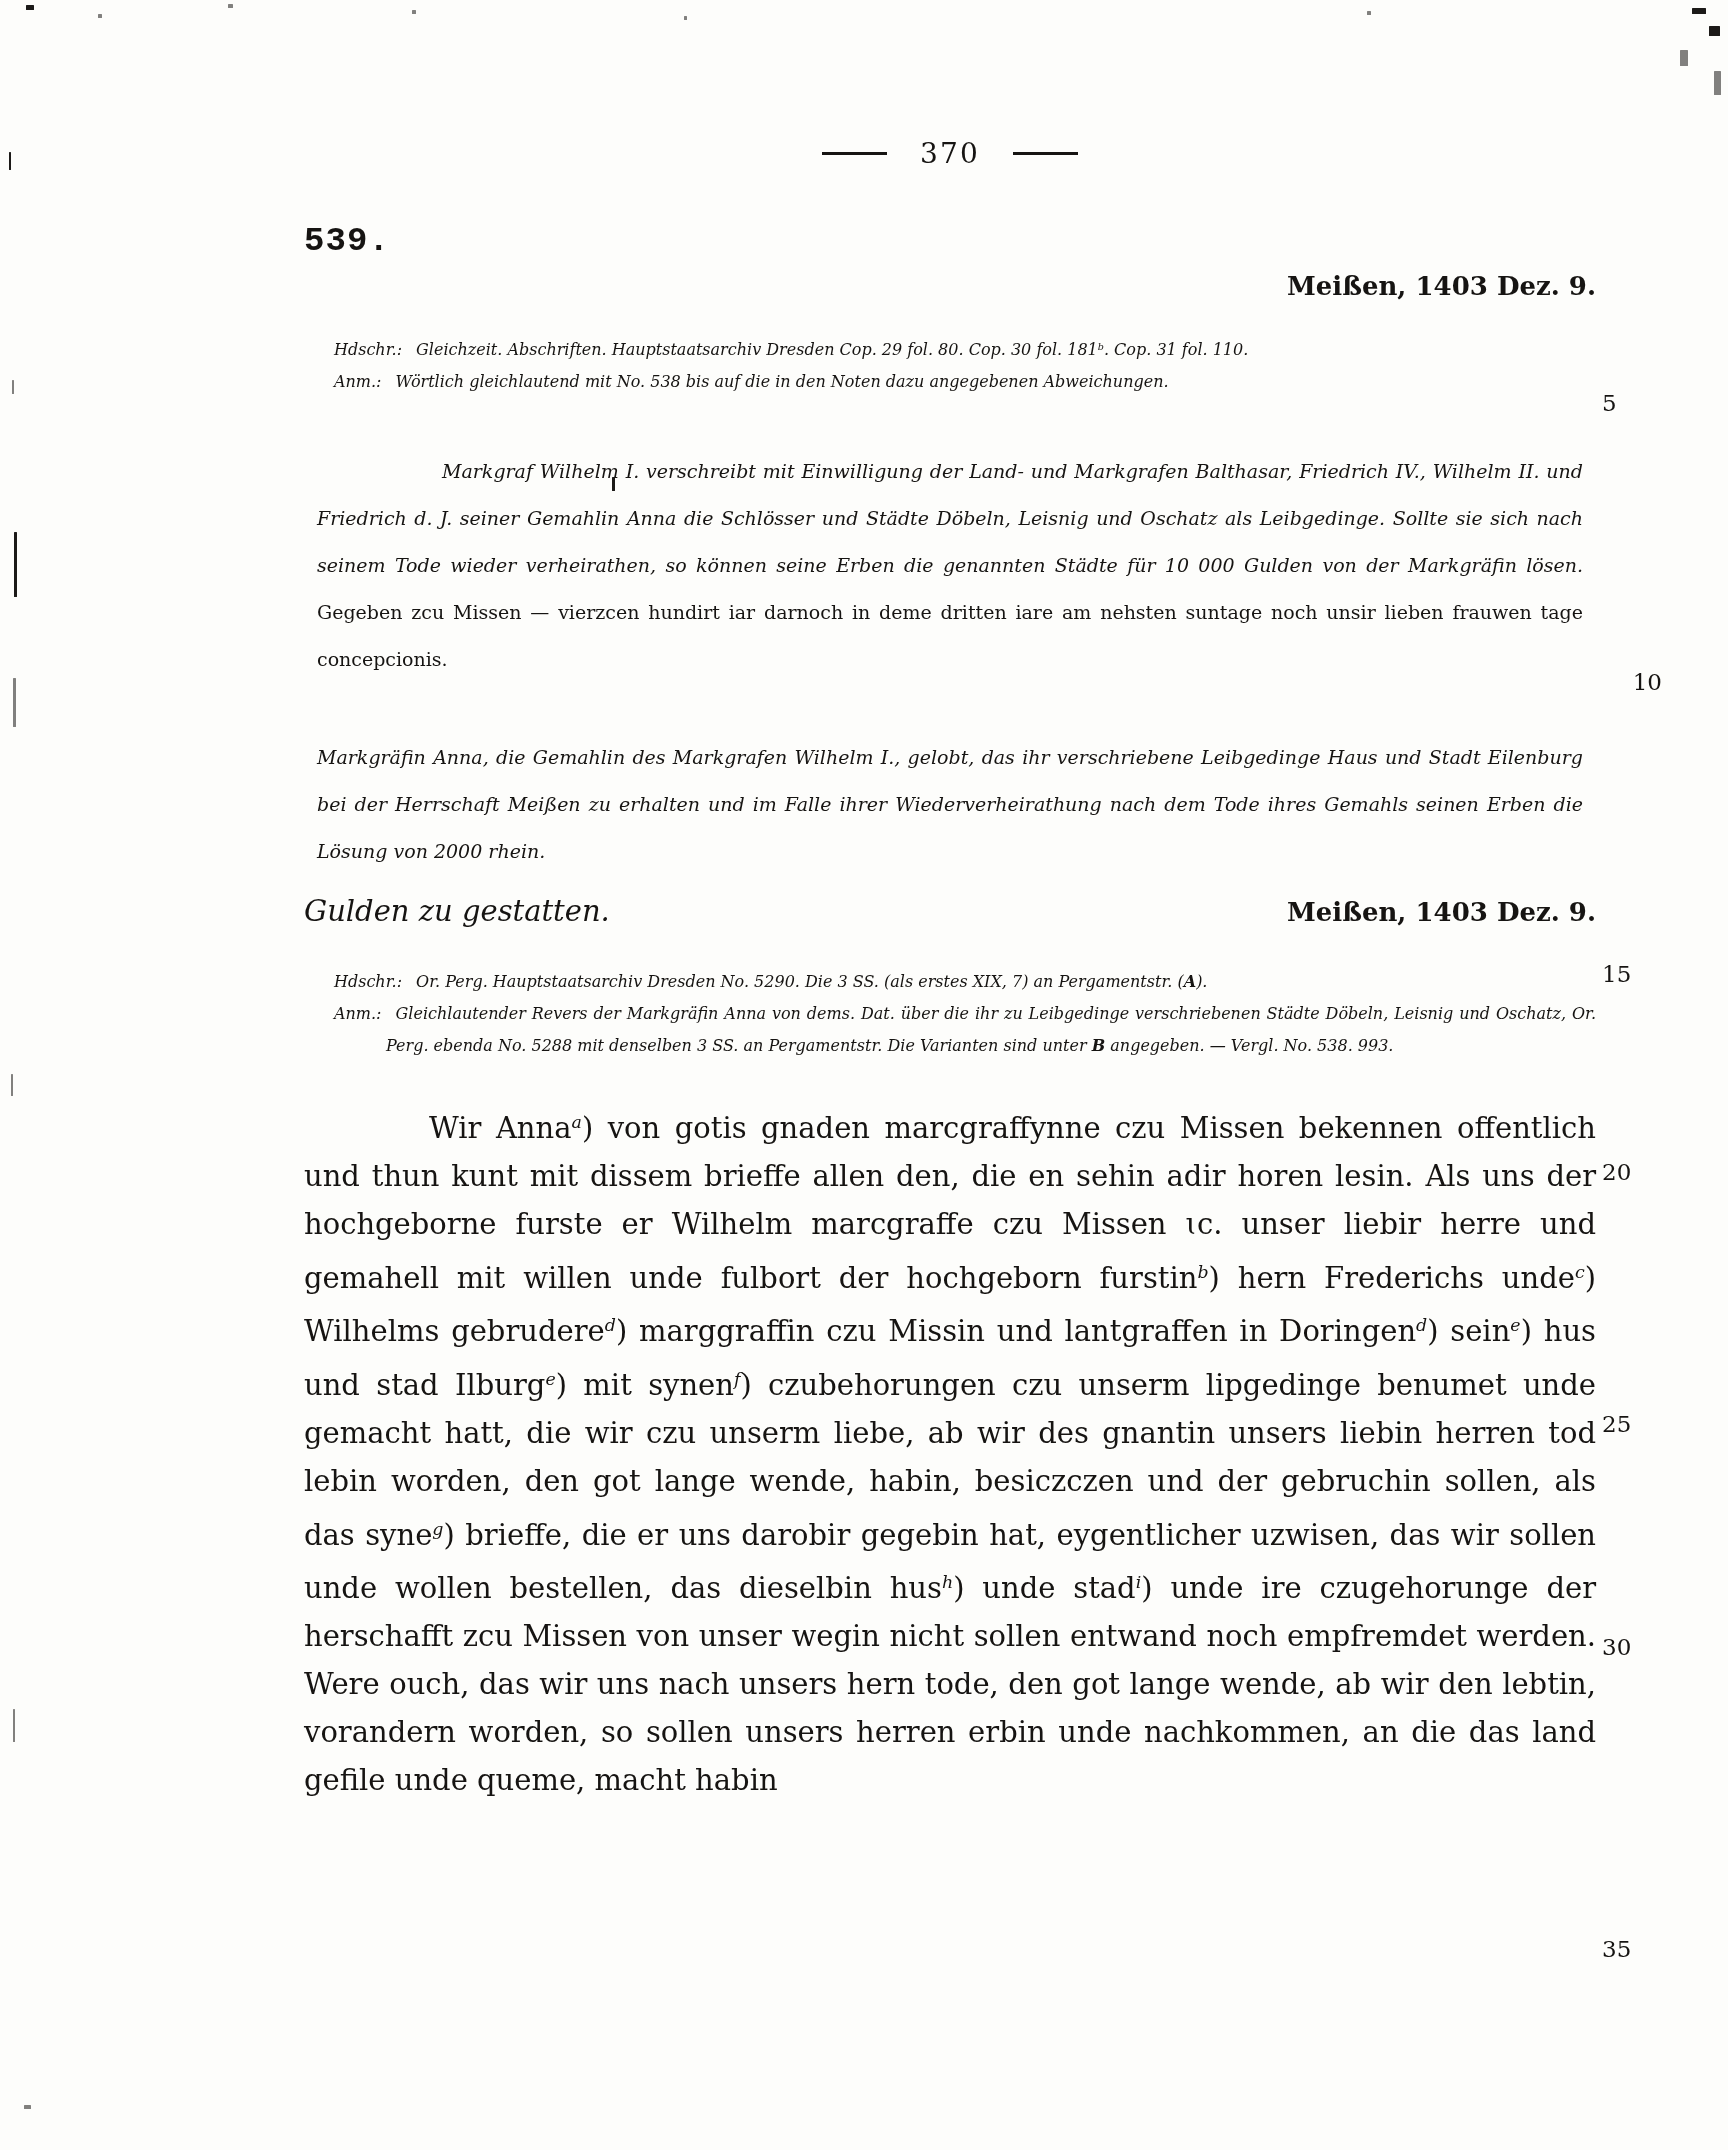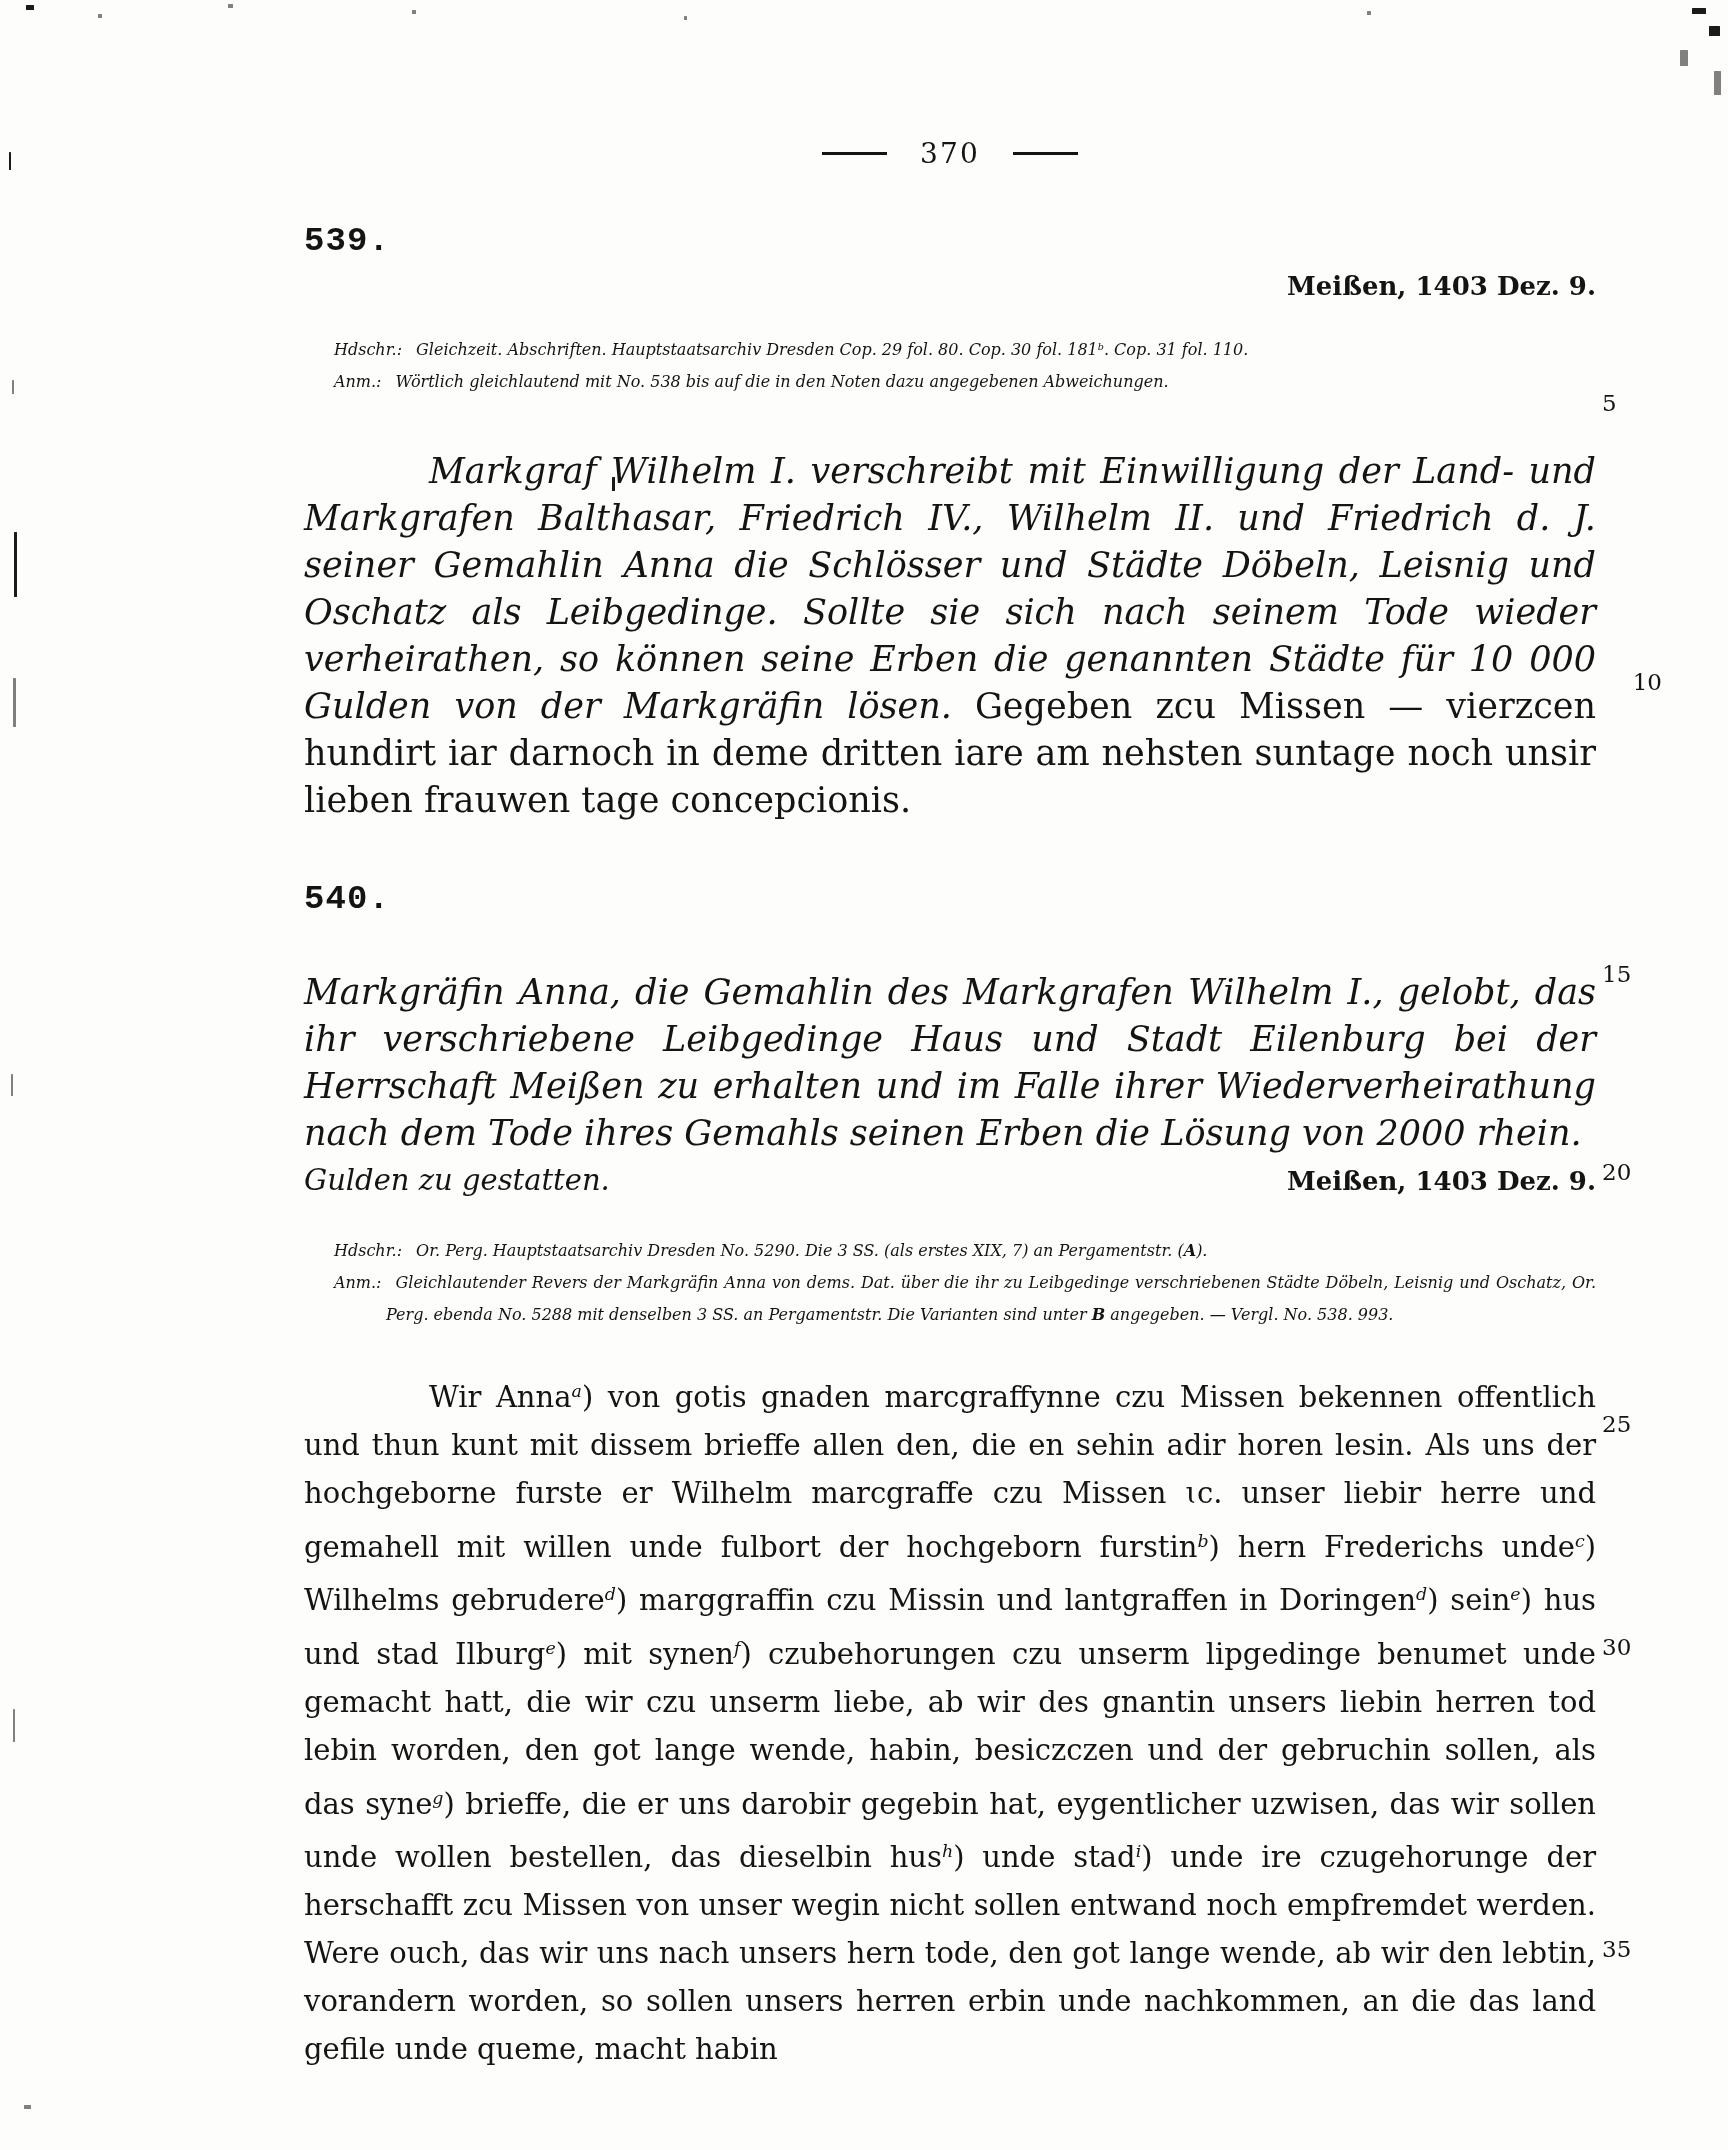--- a/index.html
+++ b/index.html
@@ -36,22 +36,22 @@
     text-align:right;font-weight:bold;font-size:26px;
   }
   .sources{
     margin-top:30px;margin-left:30px;
     font-style:italic;font-size:16px;line-height:32px;
     text-align:justify;
   }
   .srcline{padding-left:52px;text-indent:-52px;}
   .srclabel{padding-right:14px;}
   .summary{
-    margin:0;margin-top:50px;
-    font-size:35px;line-height:47px;text-align:justify;
+    margin:13px;margin-top:50px;
+    font-size:19px;line-height:47px;text-align:justify;
   }
   .indent{text-indent:125px;}
   .it{font-style:italic;}
   .summary-540{margin-top:51px;font-style:italic;}
   .summary-lastline{
     display:flex;justify-content:space-between;align-items:baseline;
     line-height:47px;
   }
   .summary-tail{font-style:italic;font-size:29px;}
   .dateline-inline{font-weight:bold;font-size:26px;font-style:normal;}
@@ -119,21 +119,20 @@
 
       <div class="sources">
         <div class="srcline"><span class="srclabel">Hdschr.:</span><span><span>Gleichzeit. Abschriften. Hauptstaatsarchiv Dresden Cop. 29 fol. 80.  Cop. 30 fol. 181</span><span class="seg-sup">b</span><span>.  Cop. 31 fol. 110.</span></span></div>
         <div class="srcline"><span class="srclabel">Anm.:</span><span><span>Wörtlich gleichlautend mit No. 538 bis auf die in den Noten dazu angegebenen Abweichungen.</span></span></div>
       </div>
 
       <p class="summary indent"><span class="it">Markgraf Wilhelm I. verschreibt mit Einwilligung der Land- und Markgrafen Balthasar, Friedrich IV., Wilhelm II. und Friedrich d. J. seiner Gemahlin Anna die Schlösser und Städte Döbeln, Leisnig und Oschatz als Leibgedinge. Sollte sie sich nach seinem Tode wieder verheirathen, so können seine Erben die genannten Städte für 10 000 Gulden von der Markgräfin lösen.</span><span> Gegeben zcu Missen — vierzcen hundirt iar darnoch in deme dritten iare am nehsten suntage noch unsir lieben frauwen tage concepcionis.</span></p>
     </section>
 
     <section>
-      <h2 class="entry-heading h540">540.</h2>
 
       <p class="summary summary-540">Markgräfin Anna, die Gemahlin des Markgrafen Wilhelm I., gelobt, das ihr verschriebene Leibgedinge Haus und Stadt Eilenburg bei der Herrschaft Meißen zu erhalten und im Falle ihrer Wiederverheirathung nach dem Tode ihres Gemahls seinen Erben die Lösung von 2000 rhein.</p>
       <div class="summary-lastline">
         <span class="summary-tail">Gulden zu gestatten.</span>
         <span class="dateline-inline">Meißen, 1403 Dez. 9.</span>
       </div>
 
       <div class="sources">
         <div class="srcline"><span class="srclabel">Hdschr.:</span><span><span>Or. Perg. Hauptstaatsarchiv Dresden No. 5290.  Die 3 SS. (als erstes XIX, 7) an Pergamentstr. (</span><span class="seg-b">A</span><span>).</span></span></div>
         <div class="srcline"><span class="srclabel">Anm.:</span><span><span>Gleichlautender Revers der Markgräfin Anna von dems. Dat. über die ihr zu Leibgedinge verschriebenen Städte Döbeln, Leisnig und Oschatz, Or. Perg. ebenda No. 5288 mit denselben 3 SS. an Pergamentstr.  Die Varianten sind unter </span><span class="seg-b">B</span><span> angegeben. — Vergl. No. 538. 993.</span></span></div>

